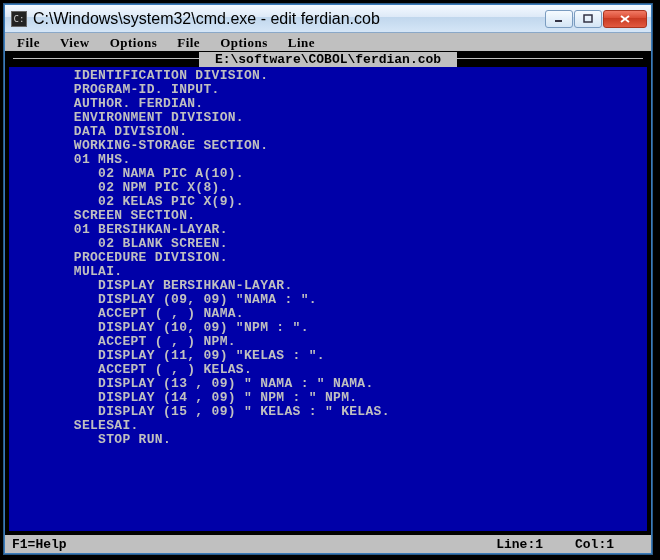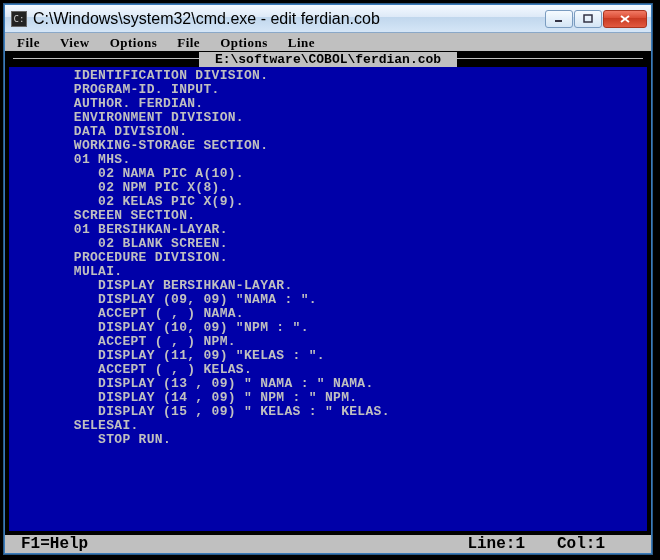--- a/index.html
+++ b/index.html
@@ -119,26 +119,26 @@
     color: #c0c0c0;
     line-height: 14px;
     padding: 2px 0 0 0;
     white-space: pre;
     letter-spacing: 0.3px;
   }
   .statusbar {
     background: #c0c0c0;
     color: #000;
     font-family: "Courier New", monospace;
-    font-size: 16px;
+    font-size: 13px;
     font-weight: bold;
     height: 18px;
     display: flex;
     align-items: center;
-    padding: 0 16px;
+    padding: 0 7px;
     justify-content: space-between;
   }
   .statusbar .right { display:flex; gap: 32px; margin-right: 30px; }
 </style>
 </head>
 <body>
 
 <div class="window">
   <div class="titlebar">
     <div class="app-icon">C:</div>

